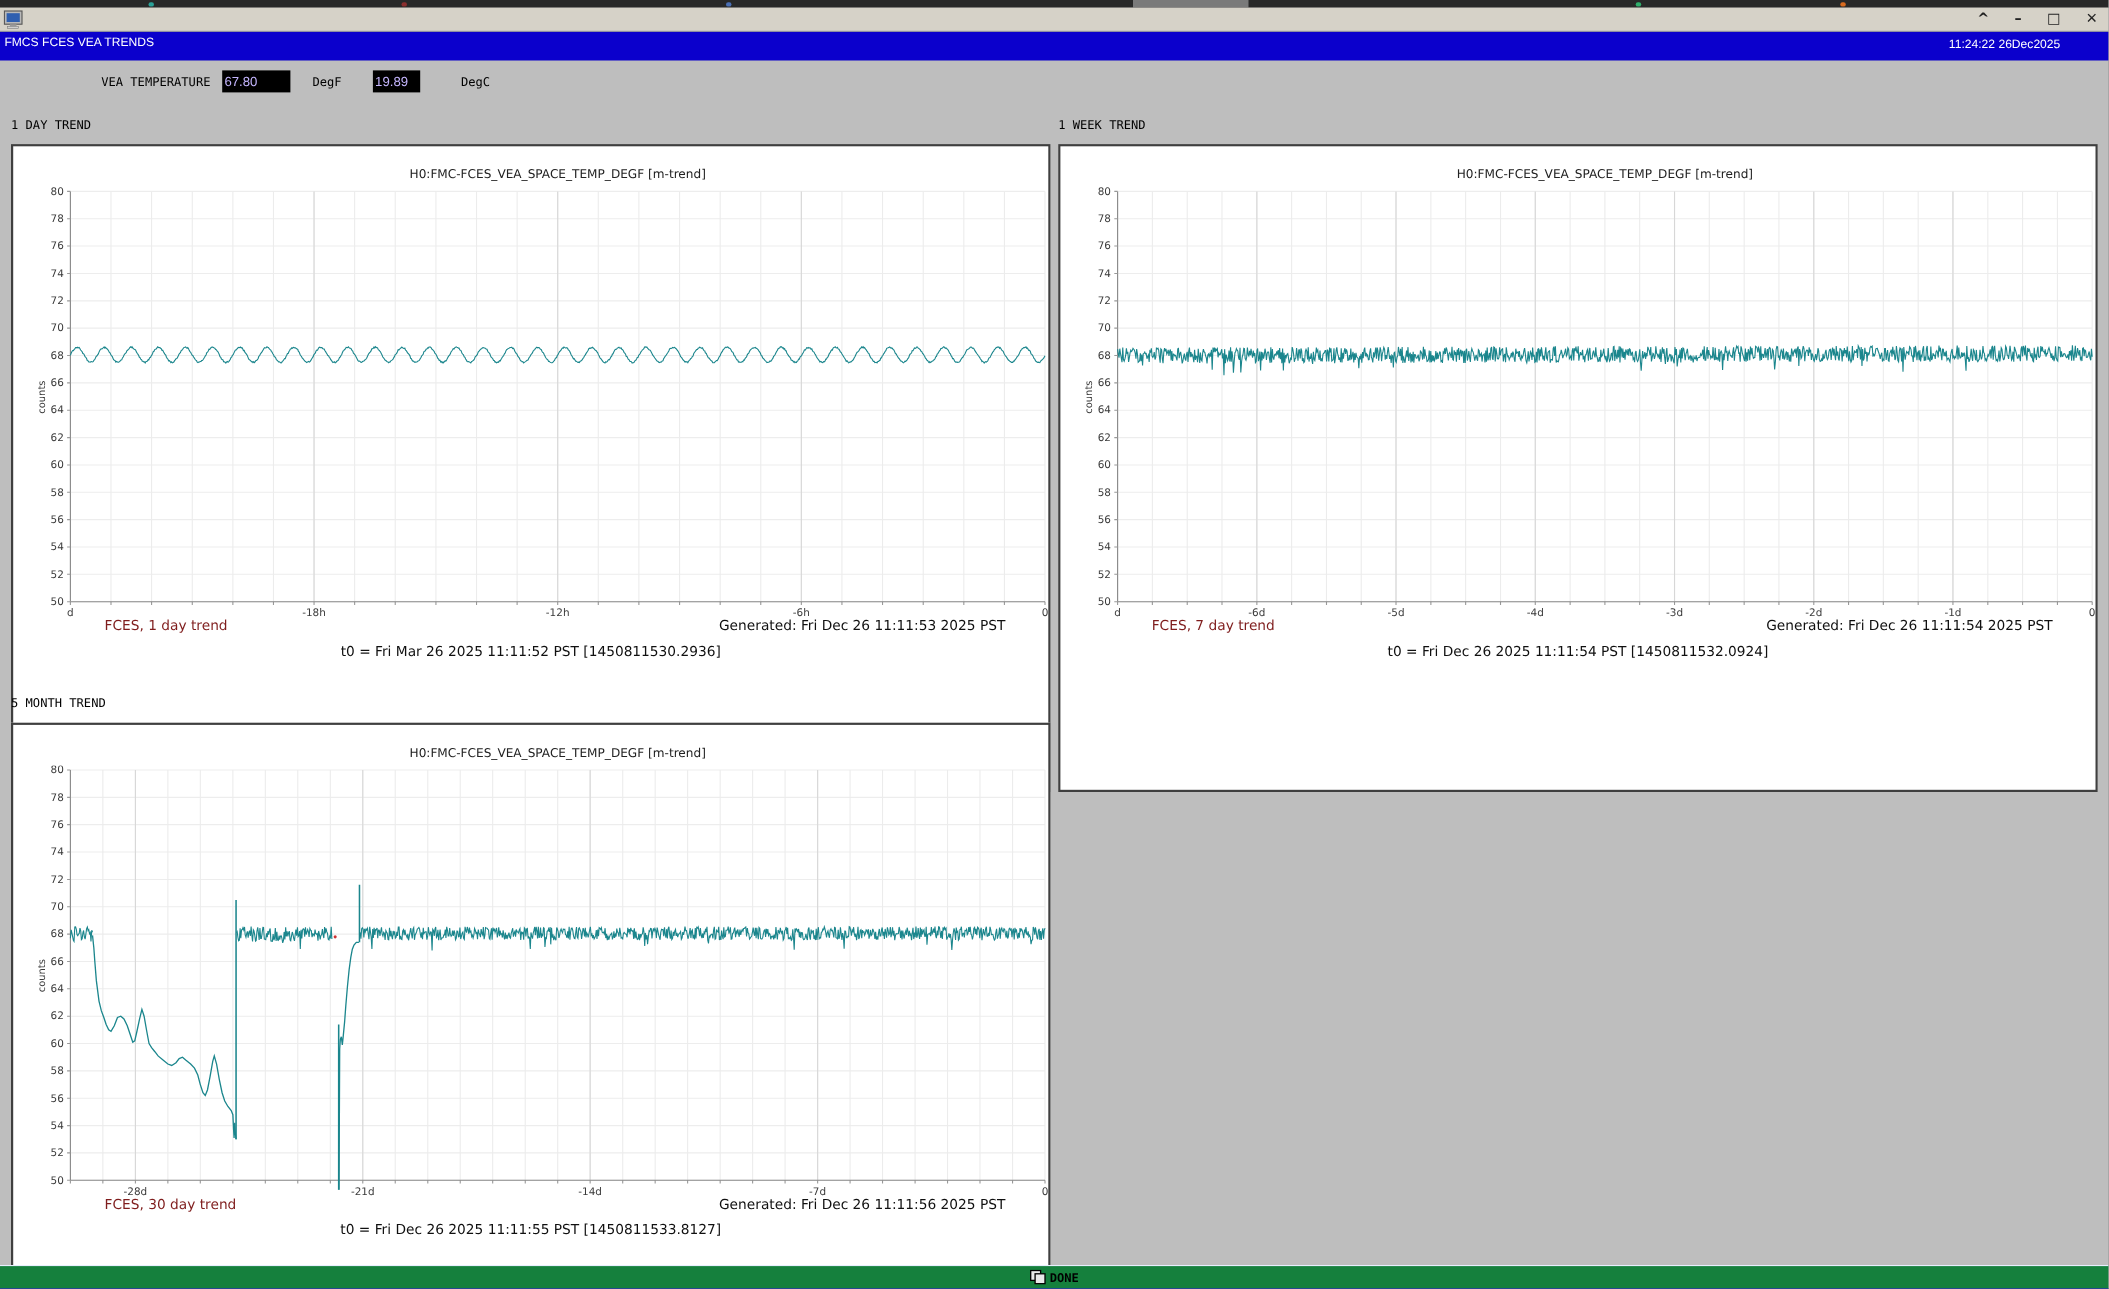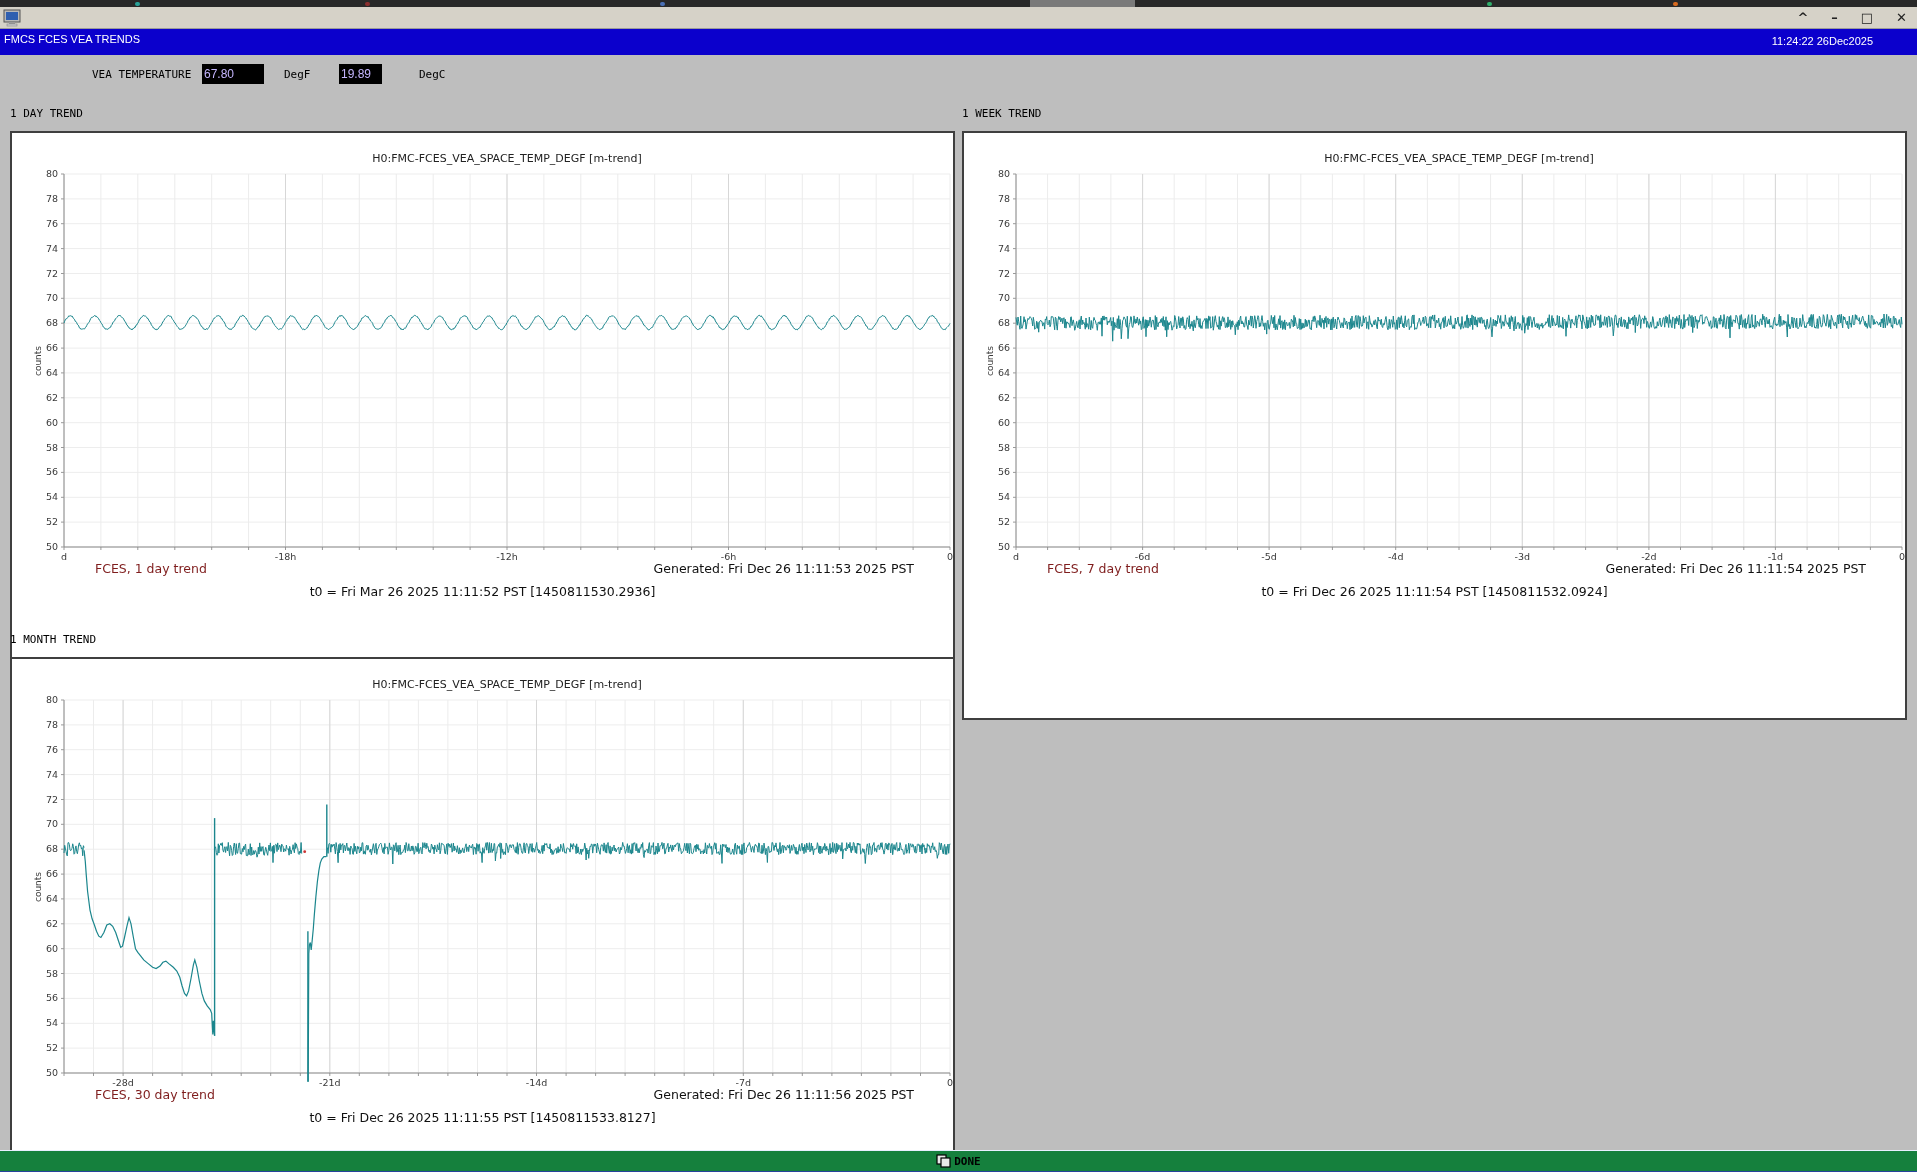--- a/index.html
+++ b/index.html
@@ -333,21 +333,21 @@
         <text x="811.4" y="390" text-anchor="middle" font-size="9.5" fill="#3a3a3a" font-family="DejaVu Sans, sans-serif">-1d</text>
         <text x="938.0" y="390" text-anchor="middle" font-size="9.5" fill="#3a3a3a" font-family="DejaVu Sans, sans-serif">0</text>
         <text x="29" y="191" text-anchor="middle" font-size="9" fill="#3a3a3a" font-family="DejaVu Sans, sans-serif" transform="rotate(-90 29 191)">counts</text>
         <polyline points="52.0,147.4 52.7,152.1 53.3,155.2 54.0,147.0 54.7,151.8 55.3,155.4 56.0,159.3 56.7,146.0 57.3,156.9 58.0,158.4 58.7,156.1 59.3,153.4 60.0,146.7 60.7,151.9 61.3,149.7 62.0,159.1 62.7,155.0 63.3,151.1 64.0,148.3 64.7,149.5 65.3,148.6 66.0,146.6 66.7,147.5 67.3,148.3 68.0,150.9 68.7,156.0 69.3,147.3 70.0,151.6 70.7,159.3 71.3,158.7 72.0,157.9 72.7,151.2 73.3,158.4 74.0,152.4 74.7,162.2 75.3,151.7 76.0,151.3 76.7,150.1 77.3,151.7 78.0,151.4 78.7,156.1 79.3,154.2 80.0,152.6 80.7,159.1 81.3,149.0 82.0,149.9 82.7,146.6 83.3,153.7 84.0,154.8 84.7,153.4 85.3,150.0 86.0,156.8 86.7,154.9 87.3,146.5 88.0,147.2 88.7,146.6 89.3,148.1 90.0,154.3 90.7,159.8 91.3,147.2 92.0,148.0 92.7,156.4 93.3,160.1 94.0,150.2 94.7,146.5 95.3,149.5 96.0,147.1 96.7,152.0 97.3,150.7 98.0,148.1 98.7,153.6 99.3,149.4 100.0,147.7 100.7,157.8 101.3,149.2 102.0,158.2 102.7,151.8 103.3,152.1 104.0,153.6 104.7,153.1 105.3,155.2 106.0,157.6 106.7,147.1 107.3,146.8 108.0,155.7 108.7,151.6 109.3,149.9 110.0,154.1 110.7,160.3 111.3,158.6 112.0,154.4 112.7,151.4 113.3,156.0 114.0,157.8 114.7,152.0 115.3,149.8 116.0,159.0 116.7,149.1 117.3,146.0 118.0,154.8 118.7,150.0 119.3,153.6 120.0,152.5 120.7,155.3 121.3,159.2 122.0,148.0 122.7,157.3 123.3,153.8 124.0,154.2 124.7,159.2 125.3,147.1 126.0,154.1 126.7,159.9 127.3,150.5 128.0,157.2 128.7,158.3 129.3,151.3 130.0,147.4 130.7,150.0 131.3,150.4 132.0,153.5 132.7,155.4 133.3,160.3 134.0,152.8 134.7,151.9 135.3,154.2 136.0,151.6 136.7,154.3 137.3,147.9 138.0,166.2 138.7,146.0 139.3,150.1 140.0,145.9 140.7,150.2 141.3,147.3 142.0,148.5 142.7,147.1 143.3,154.8 144.0,151.0 144.7,152.5 145.3,152.3 146.0,150.0 146.7,147.5 147.3,155.8 148.0,151.1 148.7,171.2 149.3,147.4 150.0,160.2 150.7,152.4 151.3,154.6 152.0,157.8 152.7,155.7 153.3,148.7 154.0,158.6 154.7,145.7 155.3,158.8 156.0,149.4 156.7,155.2 157.3,168.8 158.0,158.5 158.7,150.6 159.3,149.8 160.0,146.9 160.7,148.3 161.3,149.1 162.0,155.3 162.7,157.2 163.3,146.2 164.0,168.7 164.7,158.9 165.3,154.5 166.0,152.3 166.7,146.6 167.3,146.9 168.0,156.1 168.7,157.5 169.3,155.1 170.0,145.9 170.7,152.3 171.3,153.6 172.0,148.9 172.7,153.0 173.3,147.1 174.0,151.7 174.7,155.2 175.3,148.8 176.0,153.8 176.7,150.9 177.3,159.6 178.0,158.6 178.7,148.5 179.3,146.8 180.0,158.4 180.7,155.3 181.3,149.6 182.0,166.7 182.7,149.9 183.3,157.6 184.0,150.3 184.7,156.1 185.3,153.2 186.0,147.0 186.7,150.9 187.3,157.2 188.0,151.1 188.7,150.0 189.3,150.2 190.0,155.9 190.7,159.8 191.3,145.6 192.0,159.5 192.7,147.2 193.3,154.7 194.0,156.9 194.7,152.6 195.3,152.0 196.0,153.0 196.7,149.5 197.3,152.4 198.0,148.2 198.7,155.7 199.3,146.5 200.0,156.6 200.7,150.3 201.3,160.2 202.0,146.8 202.7,166.8 203.3,150.7 204.0,159.6 204.7,152.7 205.3,154.8 206.0,152.1 206.7,151.4 207.3,154.9 208.0,160.2 208.7,158.3 209.3,155.7 210.0,156.5 210.7,145.5 211.3,147.5 212.0,151.9 212.7,158.9 213.3,156.2 214.0,155.5 214.7,146.5 215.3,151.8 216.0,158.0 216.7,148.1 217.3,148.0 218.0,155.8 218.7,146.8 219.3,148.7 220.0,158.2 220.7,155.5 221.3,159.6 222.0,158.6 222.7,149.4 223.3,147.6 224.0,149.4 224.7,156.8 225.3,145.7 226.0,158.7 226.7,154.1 227.3,156.3 228.0,151.3 228.7,157.5 229.3,160.9 230.0,149.9 230.7,156.7 231.3,157.8 232.0,152.5 232.7,145.9 233.3,149.9 234.0,148.3 234.7,154.5 235.3,157.2 236.0,148.6 236.7,158.3 237.3,155.7 238.0,158.6 238.7,152.2 239.3,151.1 240.0,150.7 240.7,148.6 241.3,148.6 242.0,158.6 242.7,148.3 243.3,149.0 244.0,158.5 244.7,145.9 245.3,150.4 246.0,146.7 246.7,158.1 247.3,157.5 248.0,157.0 248.7,146.6 249.3,160.2 250.0,155.6 250.7,148.3 251.3,145.7 252.0,151.5 252.7,153.8 253.3,157.1 254.0,155.0 254.7,159.2 255.3,146.6 256.0,159.6 256.7,150.8 257.3,156.1 258.0,148.9 258.7,146.6 259.3,151.8 260.0,147.6 260.7,149.9 261.3,157.5 262.0,157.3 262.7,152.8 263.3,157.5 264.0,146.9 264.7,156.8 265.3,153.4 266.0,149.8 266.7,159.4 267.3,151.2 268.0,157.2 268.7,150.7 269.3,154.3 270.0,155.1 270.7,155.9 271.3,164.8 272.0,153.8 272.7,156.8 273.3,151.7 274.0,159.7 274.7,150.1 275.3,155.6 276.0,148.3 276.7,146.0 277.3,153.9 278.0,150.9 278.7,153.9 279.3,152.8 280.0,157.1 280.7,156.9 281.3,150.0 282.0,146.6 282.7,154.8 283.3,156.0 284.0,159.5 284.7,150.2 285.3,154.9 286.0,150.6 286.7,145.9 287.3,156.2 288.0,146.0 288.7,149.1 289.3,158.0 290.0,152.2 290.7,145.7 291.3,148.4 292.0,158.3 292.7,151.4 293.3,149.5 294.0,145.7 294.7,147.3 295.3,157.0 296.0,152.9 296.7,156.3 297.3,150.3 298.0,145.6 298.7,151.4 299.3,156.3 300.0,153.2 300.7,159.9 301.3,152.8 302.0,153.6 302.7,164.1 303.3,150.9 304.0,150.2 304.7,158.2 305.3,159.3 306.0,154.8 306.7,153.2 307.3,145.4 308.0,150.0 308.7,153.7 309.3,147.1 310.0,157.8 310.7,145.5 311.3,159.9 312.0,154.0 312.7,157.7 313.3,159.8 314.0,154.0 314.7,148.8 315.3,154.7 316.0,145.6 316.7,158.1 317.3,152.3 318.0,150.6 318.7,159.5 319.3,151.8 320.0,158.6 320.7,149.9 321.3,159.8 322.0,152.4 322.7,152.5 323.3,155.4 324.0,155.7 324.7,154.4 325.3,152.4 326.0,158.4 326.7,156.3 327.3,149.2 328.0,150.0 328.7,152.2 329.3,156.9 330.0,145.3 330.7,156.0 331.3,147.5 332.0,153.1 332.7,154.2 333.3,158.5 334.0,158.2 334.7,156.6 335.3,148.6 336.0,159.6 336.7,149.1 337.3,159.3 338.0,152.9 338.7,158.3 339.3,153.4 340.0,157.9 340.7,156.2 341.3,149.2 342.0,156.7 342.7,150.4 343.3,156.3 344.0,153.4 344.7,150.0 345.3,150.2 346.0,158.6 346.7,157.9 347.3,159.9 348.0,150.1 348.7,151.2 349.3,146.6 350.0,151.7 350.7,145.9 351.3,147.7 352.0,152.0 352.7,157.7 353.3,151.5 354.0,150.4 354.7,152.6 355.3,155.4 356.0,145.2 356.7,156.8 357.3,157.4 358.0,148.4 358.7,152.5 359.3,150.0 360.0,158.9 360.7,147.9 361.3,152.7 362.0,146.4 362.7,157.3 363.3,150.4 364.0,147.9 364.7,154.1 365.3,149.4 366.0,149.9 366.7,159.9 367.3,148.9 368.0,159.9 368.7,148.6 369.3,147.1 370.0,157.8 370.7,154.3 371.3,149.1 372.0,154.9 372.7,159.0 373.3,150.7 374.0,147.0 374.7,149.1 375.3,150.3 376.0,153.6 376.7,157.9 377.3,154.9 378.0,152.6 378.7,156.4 379.3,157.9 380.0,147.9 380.7,148.8 381.3,154.7 382.0,152.2 382.7,151.1 383.3,158.7 384.0,152.9 384.7,152.5 385.3,151.9 386.0,159.6 386.7,148.6 387.3,158.9 388.0,146.0 388.7,157.7 389.3,155.1 390.0,150.8 390.7,157.4 391.3,147.0 392.0,145.4 392.7,155.6 393.3,157.2 394.0,145.5 394.7,146.0 395.3,158.5 396.0,146.7 396.7,151.3 397.3,156.1 398.0,156.4 398.7,155.0 399.3,145.7 400.0,153.0 400.7,149.0 401.3,147.6 402.0,147.1 402.7,158.5 403.3,153.3 404.0,151.7 404.7,159.3 405.3,145.7 406.0,150.8 406.7,154.3 407.3,153.8 408.0,157.1 408.7,155.1 409.3,154.1 410.0,150.7 410.7,154.9 411.3,149.7 412.0,151.8 412.7,156.9 413.3,158.9 414.0,147.0 414.7,151.0 415.3,150.5 416.0,150.0 416.7,154.5 417.3,149.2 418.0,156.3 418.7,157.5 419.3,153.5 420.0,155.1 420.7,153.0 421.3,149.3 422.0,146.5 422.7,152.1 423.3,157.9 424.0,159.8 424.7,155.7 425.3,149.3 426.0,158.6 426.7,154.0 427.3,149.7 428.0,151.1 428.7,157.3 429.3,146.0 430.0,154.2 430.7,152.6 431.3,159.3 432.0,158.6 432.7,149.9 433.3,159.5 434.0,147.6 434.7,147.1 435.3,157.7 436.0,147.6 436.7,154.0 437.3,145.7 438.0,150.6 438.7,156.7 439.3,153.5 440.0,158.0 440.7,150.3 441.3,145.8 442.0,155.5 442.7,156.9 443.3,150.5 444.0,149.5 444.7,148.9 445.3,159.7 446.0,157.0 446.7,156.8 447.3,157.2 448.0,146.8 448.7,145.1 449.3,153.7 450.0,144.9 450.7,159.6 451.3,157.8 452.0,158.7 452.7,158.9 453.3,156.0 454.0,152.1 454.7,151.7 455.3,148.1 456.0,151.0 456.7,155.5 457.3,153.4 458.0,152.4 458.7,149.6 459.3,147.0 460.0,153.6 460.7,152.2 461.3,146.2 462.0,147.5 462.7,156.1 463.3,155.1 464.0,153.5 464.7,157.8 465.3,148.7 466.0,146.6 466.7,157.8 467.3,146.7 468.0,149.2 468.7,145.0 469.3,149.4 470.0,151.2 470.7,144.9 471.3,157.9 472.0,153.5 472.7,150.1 473.3,152.5 474.0,152.4 474.7,148.1 475.3,156.7 476.0,153.7 476.7,159.2 477.3,152.6 478.0,152.4 478.7,148.8 479.3,147.6 480.0,157.9 480.7,149.5 481.3,146.3 482.0,156.5 482.7,156.2 483.3,156.1 484.0,151.1 484.7,148.8 485.3,152.3 486.0,154.9 486.7,145.8 487.3,153.0 488.0,154.9 488.7,158.5 489.3,158.2 490.0,154.7 490.7,158.8 491.3,148.0 492.0,154.1 492.7,153.0 493.3,150.7 494.0,147.0 494.7,154.1 495.3,156.3 496.0,153.6 496.7,159.3 497.3,157.5 498.0,146.5 498.7,155.5 499.3,158.3 500.0,157.0 500.7,151.6 501.3,151.1 502.0,157.6 502.7,145.3 503.3,144.9 504.0,158.1 504.7,148.1 505.3,153.3 506.0,156.5 506.7,148.0 507.3,154.9 508.0,144.9 508.7,159.6 509.3,146.1 510.0,147.2 510.7,155.0 511.3,146.8 512.0,155.3 512.7,149.8 513.3,157.1 514.0,147.7 514.7,149.4 515.3,152.6 516.0,147.4 516.7,153.3 517.3,147.2 518.0,147.8 518.7,153.4 519.3,151.5 520.0,149.8 520.7,156.6 521.3,155.5 522.0,159.3 522.7,150.5 523.3,149.1 524.0,156.8 524.7,158.6 525.3,157.4 526.0,153.3 526.7,147.5 527.3,158.8 528.0,166.9 528.7,156.4 529.3,149.2 530.0,155.8 530.7,153.4 531.3,150.0 532.0,156.4 532.7,151.0 533.3,153.9 534.0,145.3 534.7,147.5 535.3,148.8 536.0,152.8 536.7,145.5 537.3,158.5 538.0,155.2 538.7,151.3 539.3,151.9 540.0,156.2 540.7,153.6 541.3,144.9 542.0,151.1 542.7,152.1 543.3,154.3 544.0,152.7 544.7,156.6 545.3,147.6 546.0,159.0 546.7,150.0 547.3,145.8 548.0,151.5 548.7,147.3 549.3,154.7 550.0,160.9 550.7,150.4 551.3,146.5 552.0,159.0 552.7,156.5 553.3,154.1 554.0,152.2 554.7,152.8 555.3,158.6 556.0,153.6 556.7,155.2 557.3,158.2 558.0,160.3 558.7,145.4 559.3,152.7 560.0,147.4 560.7,163.2 561.3,157.8 562.0,153.6 562.7,155.4 563.3,147.7 564.0,159.6 564.7,146.5 565.3,155.8 566.0,146.4 566.7,147.1 567.3,151.6 568.0,157.5 568.7,151.6 569.3,150.0 570.0,147.2 570.7,154.2 571.3,157.0 572.0,154.4 572.7,153.5 573.3,158.0 574.0,153.6 574.7,156.6 575.3,159.5 576.0,154.5 576.7,156.0 577.3,156.3 578.0,153.1 578.7,158.2 579.3,155.8 580.0,154.8 580.7,155.0 581.3,154.8 582.0,151.7 582.7,153.2 583.3,151.9 584.0,147.9 584.7,156.5 585.3,144.7 586.0,157.4 586.7,157.4 587.3,151.0 588.0,145.5 588.7,156.0 589.3,148.2 590.0,152.2 590.7,152.7 591.3,155.8 592.0,154.1 592.7,154.9 593.3,145.4 594.0,154.5 594.7,157.4 595.3,146.1 596.0,157.2 596.7,155.0 597.3,155.6 598.0,157.8 598.7,147.4 599.3,158.9 600.0,150.5 600.7,149.1 601.3,150.5 602.0,166.3 602.7,151.6 603.3,157.5 604.0,150.8 604.7,144.9 605.3,150.2 606.0,149.6 606.7,158.1 607.3,151.3 608.0,149.1 608.7,152.0 609.3,153.6 610.0,153.5 610.7,155.3 611.3,150.1 612.0,145.8 612.7,157.9 613.3,150.3 614.0,148.2 614.7,144.8 615.3,146.1 616.0,145.1 616.7,151.2 617.3,151.0 618.0,158.9 618.7,144.9 619.3,147.0 620.0,151.4 620.7,153.3 621.3,155.7 622.0,158.2 622.7,146.9 623.3,158.8 624.0,150.3 624.7,157.9 625.3,147.5 626.0,149.4 626.7,157.4 627.3,145.0 628.0,152.3 628.7,146.3 629.3,152.3 630.0,155.7 630.7,155.1 631.3,155.0 632.0,144.9 632.7,145.4 633.3,146.1 634.0,150.3 634.7,145.9 635.3,147.4 636.0,157.9 636.7,144.8 637.3,157.2 638.0,152.0 638.7,152.2 639.3,155.4 640.0,151.5 640.7,146.5 641.3,155.3 642.0,151.8 642.7,147.3 643.3,157.4 644.0,147.5 644.7,145.9 645.3,146.6 646.0,156.6 646.7,154.9 647.3,147.6 648.0,148.7 648.7,156.3 649.3,165.9 650.0,158.5 650.7,147.5 651.3,145.0 652.0,145.4 652.7,155.1 653.3,153.3 654.0,157.6 654.7,150.7 655.3,148.0 656.0,149.4 656.7,156.2 657.3,146.9 658.0,156.8 658.7,155.2 659.3,151.6 660.0,149.4 660.7,157.2 661.3,150.1 662.0,154.3 662.7,158.6 663.3,152.6 664.0,158.8 664.7,146.9 665.3,149.8 666.0,154.0 666.7,149.7 667.3,148.2 668.0,150.3 668.7,146.9 669.3,155.1 670.0,146.8 670.7,145.0 671.3,162.6 672.0,147.4 672.7,150.2 673.3,156.0 674.0,154.7 674.7,148.1 675.3,144.7 676.0,147.0 676.7,158.4 677.3,151.0 678.0,149.1 678.7,148.2 679.3,148.6 680.0,153.6 680.7,145.8 681.3,149.5 682.0,147.9 682.7,157.3 683.3,151.4 684.0,153.2 684.7,157.4 685.3,158.4 686.0,154.7 686.7,151.9 687.3,157.3 688.0,153.7 688.7,146.6 689.3,148.7 690.0,156.8 690.7,158.6 691.3,158.3 692.0,156.4 692.7,158.2 693.3,151.7 694.0,156.0 694.7,155.1 695.3,150.5 696.0,148.0 696.7,155.1 697.3,156.8 698.0,155.0 698.7,149.9 699.3,147.8 700.0,147.5 700.7,157.2 701.3,149.7 702.0,145.9 702.7,153.1 703.3,147.2 704.0,152.9 704.7,157.5 705.3,144.6 706.0,153.3 706.7,149.7 707.3,156.1 708.0,157.7 708.7,147.1 709.3,147.3 710.0,148.6 710.7,158.6 711.3,148.4 712.0,153.9 712.7,146.5 713.3,151.3 714.0,148.3 714.7,155.0 715.3,145.1 716.0,152.4 716.7,158.4 717.3,149.4 718.0,156.4 718.7,159.1 719.3,157.8 720.0,144.5 720.7,157.5 721.3,152.7 722.0,149.2 722.7,150.3 723.3,150.2 724.0,147.3 724.7,155.5 725.3,144.5 726.0,145.9 726.7,148.1 727.3,156.7 728.0,145.4 728.7,162.6 729.3,147.2 730.0,157.7 730.7,155.8 731.3,146.2 732.0,151.7 732.7,149.7 733.3,158.5 734.0,150.2 734.7,152.4 735.3,151.8 736.0,146.2 736.7,145.0 737.3,145.6 738.0,144.7 738.7,154.3 739.3,152.1 740.0,153.4 740.7,151.5 741.3,147.2 742.0,146.8 742.7,146.7 743.3,148.9 744.0,150.7 744.7,153.0 745.3,156.3 746.0,152.7 746.7,150.7 747.3,158.6 748.0,156.6 748.7,157.3 749.3,146.9 750.0,146.9 750.7,157.3 751.3,152.4 752.0,148.2 752.7,158.0 753.3,158.4 754.0,151.2 754.7,149.6 755.3,147.8 756.0,154.3 756.7,145.2 757.3,151.0 758.0,149.5 758.7,157.2 759.3,155.8 760.0,144.5 760.7,150.7 761.3,157.6 762.0,158.9 762.7,149.0 763.3,146.3 764.0,147.2 764.7,158.7 765.3,146.7 766.0,167.9 766.7,145.5 767.3,151.6 768.0,156.9 768.7,152.1 769.3,149.7 770.0,150.8 770.7,150.1 771.3,152.7 772.0,145.2 772.7,146.1 773.3,147.8 774.0,153.6 774.7,153.6 775.3,159.1 776.0,145.5 776.7,155.0 777.3,144.5 778.0,149.3 778.7,157.4 779.3,150.7 780.0,149.7 780.7,157.5 781.3,148.5 782.0,158.6 782.7,153.2 783.3,154.1 784.0,147.3 784.7,144.7 785.3,158.2 786.0,154.1 786.7,157.8 787.3,147.0 788.0,144.5 788.7,157.1 789.3,154.9 790.0,156.6 790.7,158.6 791.3,145.1 792.0,157.2 792.7,155.7 793.3,151.1 794.0,153.1 794.7,152.9 795.3,156.3 796.0,149.9 796.7,148.8 797.3,150.3 798.0,154.9 798.7,144.2 799.3,149.5 800.0,146.1 800.7,152.6 801.3,157.4 802.0,147.4 802.7,147.5 803.3,153.8 804.0,150.4 804.7,153.9 805.3,149.0 806.0,157.3 806.7,156.0 807.3,155.6 808.0,157.3 808.7,158.9 809.3,153.0 810.0,149.5 810.7,147.2 811.3,155.1 812.0,153.8 812.7,155.9 813.3,154.3 814.0,155.1 814.7,149.5 815.3,144.2 816.0,156.7 816.7,146.0 817.3,153.2 818.0,155.5 818.7,154.8 819.3,150.2 820.0,154.5 820.7,150.8 821.3,153.0 822.0,151.6 822.7,157.9 823.3,167.0 824.0,144.5 824.7,156.4 825.3,154.3 826.0,159.0 826.7,157.1 827.3,153.8 828.0,147.0 828.7,154.4 829.3,158.0 830.0,147.8 830.7,149.1 831.3,152.7 832.0,157.5 832.7,148.1 833.3,157.6 834.0,158.8 834.7,157.4 835.3,156.8 836.0,148.1 836.7,153.9 837.3,156.7 838.0,154.0 838.7,144.6 839.3,150.3 840.0,151.6 840.7,157.5 841.3,156.4 842.0,157.9 842.7,154.6 843.3,152.5 844.0,153.7 844.7,150.6 845.3,147.5 846.0,155.9 846.7,146.1 847.3,144.4 848.0,157.1 848.7,146.1 849.3,144.4 850.0,153.3 850.7,157.8 851.3,157.1 852.0,158.3 852.7,154.6 853.3,148.7 854.0,158.5 854.7,153.8 855.3,146.2 856.0,147.6 856.7,154.5 857.3,157.0 858.0,156.6 858.7,152.6 859.3,144.7 860.0,146.2 860.7,152.8 861.3,153.2 862.0,156.2 862.7,150.0 863.3,144.4 864.0,150.2 864.7,157.4 865.3,156.2 866.0,149.7 866.7,158.9 867.3,145.3 868.0,147.6 868.7,150.0 869.3,152.3 870.0,155.6 870.7,155.5 871.3,152.1 872.0,154.2 872.7,158.3 873.3,147.3 874.0,145.0 874.7,154.0 875.3,144.6 876.0,146.2 876.7,153.0 877.3,144.2 878.0,153.4 878.7,157.8 879.3,146.3 880.0,149.9 880.7,147.0 881.3,149.4 882.0,153.2 882.7,154.6 883.3,151.0 884.0,158.0 884.7,158.8 885.3,146.2 886.0,154.4 886.7,153.0 887.3,157.3 888.0,149.0 888.7,145.2 889.3,154.4 890.0,155.0 890.7,153.7 891.3,144.6 892.0,149.4 892.7,145.4 893.3,149.3 894.0,149.6 894.7,151.1 895.3,147.6 896.0,154.3 896.7,151.3 897.3,151.6 898.0,147.9 898.7,146.1 899.3,148.3 900.0,151.4 900.7,155.4 901.3,151.2 902.0,156.9 902.7,153.4 903.3,158.3 904.0,155.1 904.7,144.9 905.3,155.1 906.0,157.4 906.7,158.2 907.3,145.5 908.0,145.8 908.7,146.1 909.3,154.7 910.0,149.4 910.7,154.1 911.3,153.9 912.0,151.8 912.7,151.5 913.3,151.9 914.0,154.0 914.7,155.1 915.3,154.6 916.0,152.2 916.7,156.9 917.3,149.1 918.0,153.1 918.7,148.5 919.3,158.0 920.0,144.0 920.7,152.6 921.3,157.8 922.0,151.2 922.7,144.3 923.3,155.3 924.0,152.7 924.7,146.4 925.3,150.0 926.0,153.1 926.7,148.2 927.3,156.6 928.0,155.1 928.7,158.2 929.3,146.6 930.0,146.2 930.7,153.9 931.3,148.1 932.0,148.8 932.7,154.8 933.3,154.9 934.0,154.2 934.7,151.2 935.3,149.5 936.0,155.3 936.7,157.5 937.3,147.0 938.0,154.3 " fill="none" stroke="#1b868d" stroke-width="1"></polyline>
       </svg>
     <div class="foot-left">FCES, 7 day trend</div>
     <div class="foot-right">Generated: Fri Dec 26 11:11:54 2025 PST</div>
     <div class="foot-center">t0 = Fri Dec 26 2025 11:11:54 PST [1450811532.0924]</div>
   </div>
 
-  <div class="section-label" style="left:10px;top:633px">1 MONTH TREND</div>
+  <div class="section-label" style="left:10px;top:633px">5 MONTH TREND</div>
   <div class="panel" style="left:10px;top:657px">
     <div class="plot-title">H0:FMC-FCES_VEA_SPACE_TEMP_DEGF [m-trend]</div>
     <svg class="chart" width="945" height="400">
         <line x1="52.0" y1="377.0" x2="938.0" y2="377.0" stroke="#ededed" stroke-width="1"></line>
         <line x1="52.0" y1="352.1" x2="938.0" y2="352.1" stroke="#ededed" stroke-width="1"></line>
         <line x1="52.0" y1="327.3" x2="938.0" y2="327.3" stroke="#ededed" stroke-width="1"></line>
         <line x1="52.0" y1="302.4" x2="938.0" y2="302.4" stroke="#ededed" stroke-width="1"></line>
         <line x1="52.0" y1="277.5" x2="938.0" y2="277.5" stroke="#ededed" stroke-width="1"></line>
         <line x1="52.0" y1="252.7" x2="938.0" y2="252.7" stroke="#ededed" stroke-width="1"></line>
         <line x1="52.0" y1="227.8" x2="938.0" y2="227.8" stroke="#ededed" stroke-width="1"></line>

